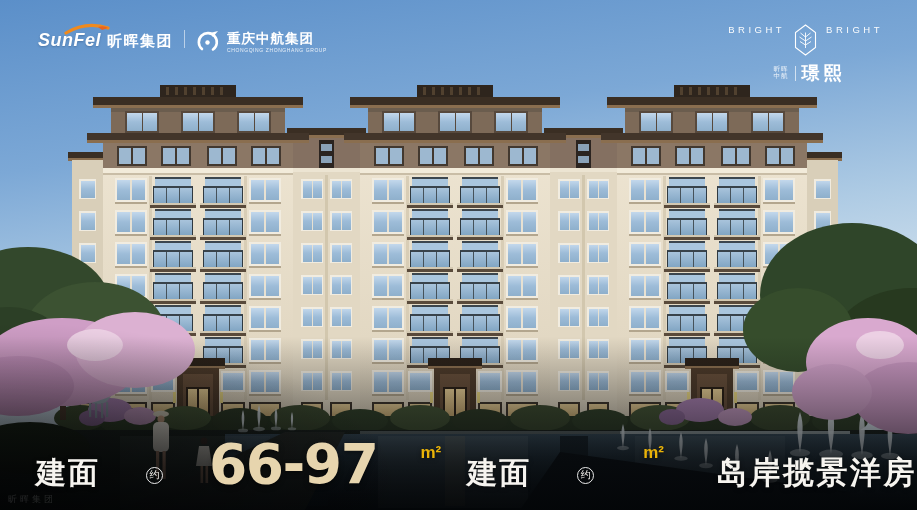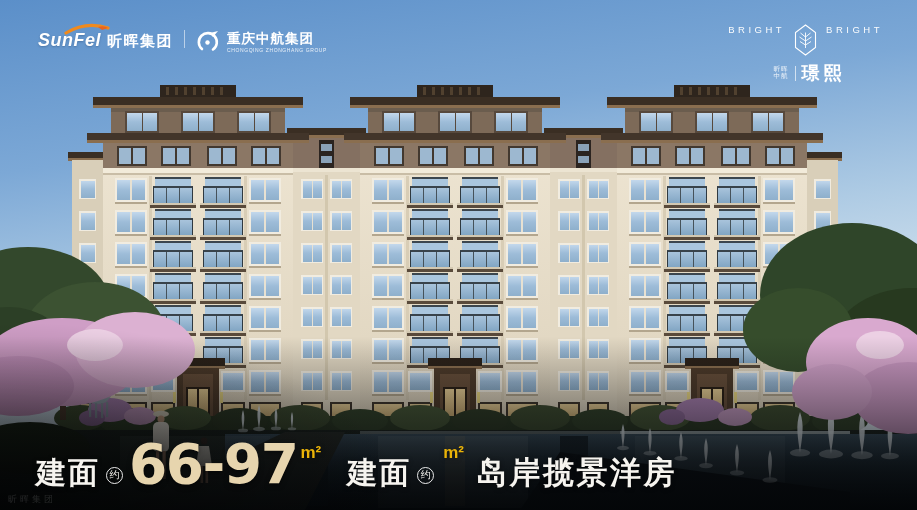--- a/index.html
+++ b/index.html
@@ -48,21 +48,21 @@
   .bg-owner{display:flex;flex-direction:column;align-items:flex-end;line-height:1.05;}
   .bg-owner span{font-size:6.5px;letter-spacing:1px;opacity:.9;}
   .bg-vline{width:1px;height:15px;background:rgba(255,255,255,.65);}
   .bg-project{font-size:18px;font-weight:600;letter-spacing:4px;margin-right:-4px;}
   
   .footer{
     position:absolute;left:36px;bottom:16px;z-index:6;
     display:flex;align-items:baseline;gap:26px;white-space:nowrap;
     color:#f6f4ef;text-shadow:0 1px 4px rgba(0,0,0,.55);
   }
-  .seg{display:flex;align-items:baseline;}
+  .seg{display:flex;align-items:baseline;gap:40px;}
   .seg-label{font-size:30px;font-weight:700;letter-spacing:2px;}
   .seg-approx{
     display:inline-flex;align-items:center;justify-content:center;
     width:15px;height:15px;border:1px solid rgba(255,255,255,.92);border-radius:50%;
     font-size:10px;font-weight:400;transform:translateY(-5px);margin:0 6px 0 6px;
     flex:none;
   }
   .seg-range{
     font-size:55px;font-weight:700;letter-spacing:-1.5px;line-height:.8;
     color:#e7d5ae;font-family:"DejaVu Sans","Liberation Sans",sans-serif;

